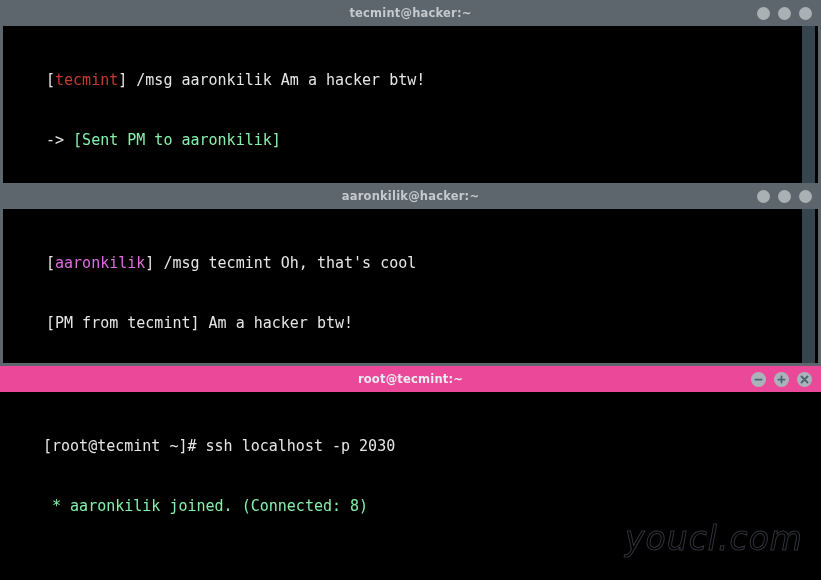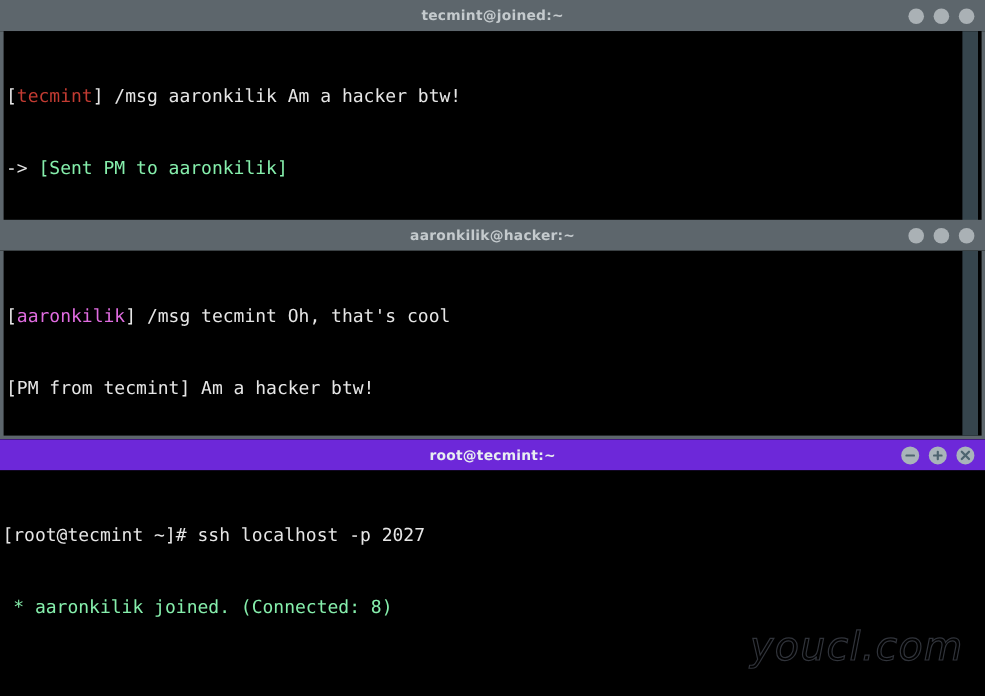--- a/index.html
+++ b/index.html
@@ -33,21 +33,21 @@
     height: 26px;
     display: flex;
     align-items: center;
     justify-content: center;
     box-sizing: border-box;
   }
   .titlebar.unfocused {
     background: #5d666c;
   }
   .titlebar.focused {
-    background: #6d28d9;
+    background: #ec4899;
   }
   .title-text {
     font-family: "DejaVu Sans", sans-serif;
     font-size: 11.5px;
     font-weight: bold;
     letter-spacing: 0.2px;
     user-select: none;
   }
   .titlebar.unfocused .title-text { color: #c4cacd; }
   .titlebar.focused   .title-text { color: #e8eef1; }
@@ -76,20 +76,21 @@
     position: relative;
     display: inline-block;
   }
   .ctrl svg { position: absolute; left: 0; top: 0; }
 
   
   .term-wrap {
     position: relative;
     background: #000000;
     box-sizing: border-box;
+    padding-left: 41px;
   }
   .term-wrap.bordered {
     border-left: 3px solid #5d666c;
     border-right: 3px solid #5d666c;
     border-bottom: 3px solid #5d666c;
   }
   .scrollbar {
     position: absolute;
     right: 3px;
     top: 0;
@@ -129,21 +130,21 @@
     font-style: italic;
   }
 </style>
 </head>
 <body>
 
 <div class="desktop">
 
   <div class="window" style="top:0px; height:188px;">
     <div class="titlebar unfocused">
-      <span class="title-text">tecmint@joined:~</span>
+      <span class="title-text">tecmint@hacker:~</span>
       <div class="win-buttons">
         <span class="dot"></span>
         <span class="dot"></span>
         <span class="dot"></span>
       </div>
     </div>
     <div class="term-wrap bordered" style="height:162px;">
       <div class="scrollbar"></div>
       <div class="term-text">
         <div class="line"><span class="c-white">[</span><span class="c-red">tecmint</span><span class="c-white">] /msg aaronkilik Am a hacker btw!</span></div>
@@ -191,21 +192,21 @@
         </span>
         <span class="ctrl">
           <svg width="15" height="15" viewBox="0 0 15 15">
             <path d="M4.5 4.5 L10.5 10.5 M10.5 4.5 L4.5 10.5" stroke="#4e6470" stroke-width="1.9" stroke-linecap="round"></path>
           </svg>
         </span>
       </div>
     </div>
     <div class="term-wrap" style="height:188px;">
       <div class="term-text">
-        <div class="line"><span class="c-white">[root@tecmint ~]# ssh localhost -p 2027</span></div>
+        <div class="line"><span class="c-white">[root@tecmint ~]# ssh localhost -p 2030</span></div>
         <div class="line"><span class="c-gray"> * aaronkilik joined. (Connected: 8)</span></div>
         
         
         
         
         
       </div>
     </div>
   </div>
 

